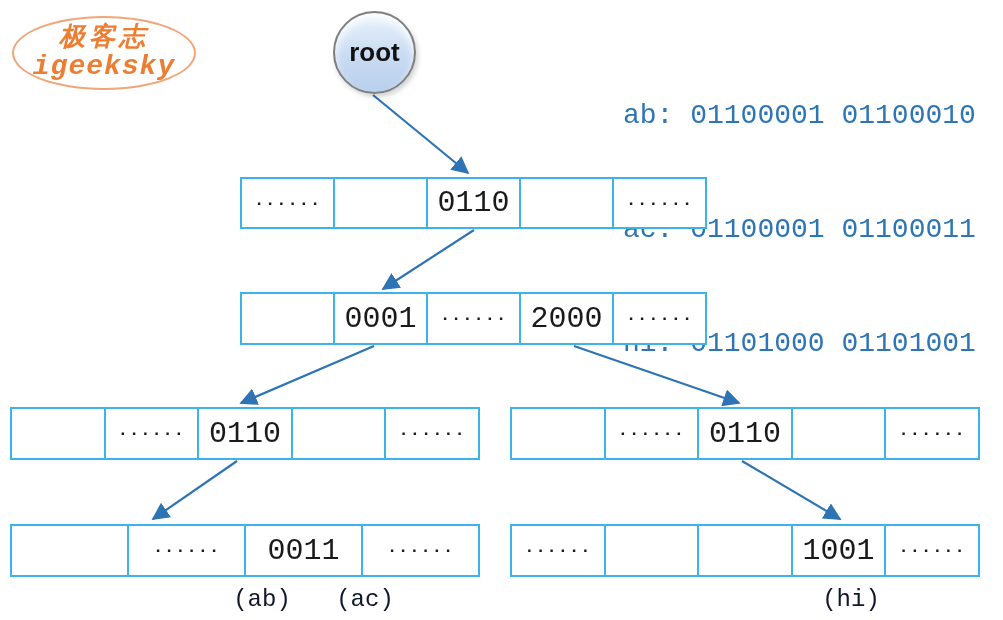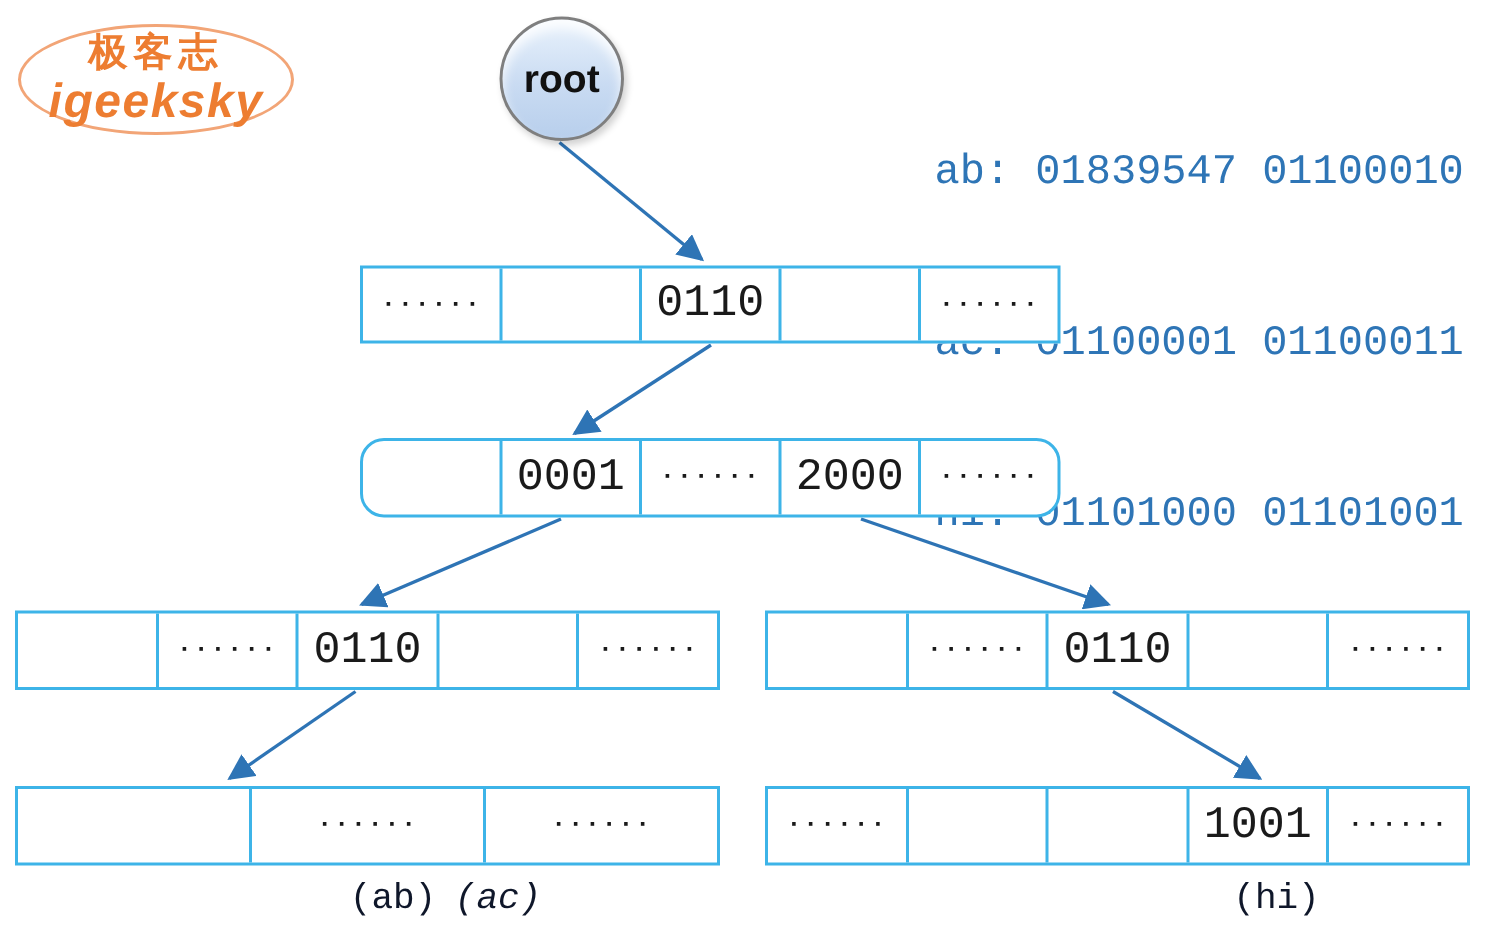--- a/index.html
+++ b/index.html
@@ -20,27 +20,27 @@
     width: 184px; height: 74px;
     border: 2px solid var(--logo-ellipse-border, #f2a577);
     border-radius: 50%;
     display: flex; flex-direction: column;
     align-items: center; justify-content: center;
     color: var(--logo-text, #ed7d31);
     line-height: 1.1;
   }
   .logo .cn {
     font-family: "Liberation Serif", serif;
-    font-weight: bold;
+    font-style: italic; font-weight: bold;
     font-size: 26px; letter-spacing: 4px;
   }
   .logo .en {
-    font-family: Liberation Sans, sans-serif;
+    font-family: Liberation Mono, monospace;
     font-style: italic; font-weight: bold;
-    font-size: 32px; letter-spacing: 1px; text-align: right;
+    font-size: 28px; letter-spacing: 1px; text-align: right;
   }
 
   
   .root-node {
     position: absolute;
     left: 333px; top: 11px;
     width: 83px; height: 83px;
     border-radius: 50%;
     border: 2px solid var(--root-border, #7f7f7f);
     background: linear-gradient(to bottom, #e9f2fc 0%, var(--root-fill, #c9dbf2) 55%, #b8cfec 100%);
@@ -70,36 +70,36 @@
     flex: 1 1 0;
     display: flex; align-items: center; justify-content: center;
     font-size: 30px; color: var(--cell-text, #1a1a1a);
     border-left: 2px solid var(--table-border, #3db4e8);
     overflow: hidden;
   }
   .cell:first-child { border-left: none; }
   .cell.dots { font-weight: bold; font-size: 17px; letter-spacing: 1px; }
 
   #array-level1 { left: 240px; top: 177px; width: 467px; height: 52px; }
-  #array-level2 { left: 240px; top: 292px; width: 467px; height: 53px; border-radius: 16px; }
+  #array-level2 { left: 240px; top: 292px; width: 467px; height: 53px; }
   #array-level3-left  { left: 10px;  top: 407px; width: 470px; height: 53px; }
   #array-level3-right { left: 510px; top: 407px; width: 470px; height: 53px; }
   #array-level4-left  { left: 10px;  top: 524px; width: 470px; height: 53px; }
   #array-level4-right { left: 510px; top: 524px; width: 470px; height: 53px; }
 
   
   .key-label {
     position: absolute;
     top: 586px;
     transform: translateX(-50%);
     font-size: 24px; color: #0f172a;
     white-space: nowrap;
   }
   #label-ab { left: 262px; }
-  #label-ac { left: 332px; font-style: italic; }
+  #label-ac { left: 365px; }
   #label-hi { left: 851px; }
 
   
   #edges {
     position: absolute; left: 0; top: 0;
     width: 1003px; height: 620px;
     pointer-events: none;
   }
   .edge {
     stroke: var(--arrow, #2e74b5);
@@ -129,21 +129,21 @@
   <div class="logo">
     <div class="cn">极客志</div>
     <div class="en">igeeksky</div>
   </div>
 
   <div class="root-node">
     <span>root</span>
   </div>
 
   <div class="legend">
-    <div>ab: 01839547 01100010</div>
+    <div>ab: 01100001 01100010</div>
     <div>ac: 01100001 01100011</div>
     <div>hi: 01101000 01101001</div>
   </div>
 
   <div id="array-level1" class="node-array">
     <div class="cell dots">······</div>
     <div class="cell"></div>
     <div class="cell">0110</div>
     <div class="cell"></div>
     <div class="cell dots">······</div>
@@ -169,20 +169,21 @@
     <div class="cell"></div>
     <div class="cell dots">······</div>
     <div class="cell">0110</div>
     <div class="cell"></div>
     <div class="cell dots">······</div>
   </div>
 
   <div id="array-level4-left" class="node-array">
     <div class="cell"></div>
     <div class="cell dots">······</div>
+    <div class="cell">0011</div>
     <div class="cell dots">······</div>
   </div>
 
   <div id="array-level4-right" class="node-array">
     <div class="cell dots">······</div>
     <div class="cell"></div>
     <div class="cell"></div>
     <div class="cell">1001</div>
     <div class="cell dots">······</div>
   </div>

